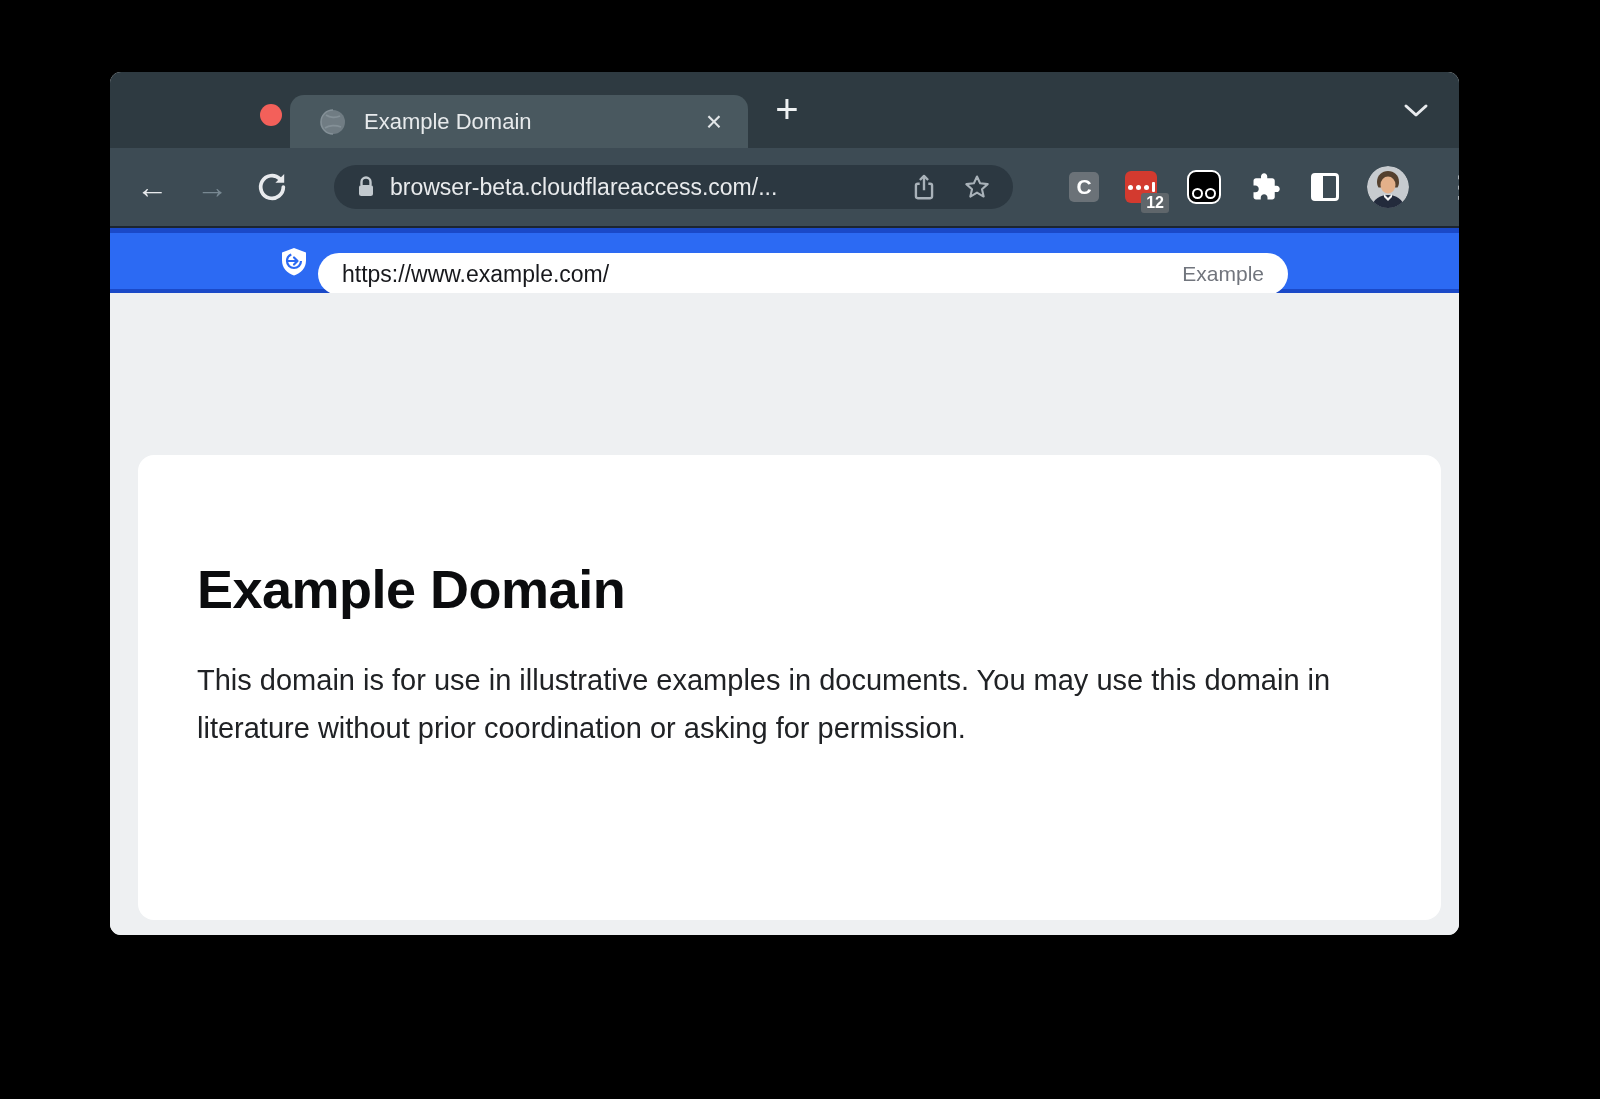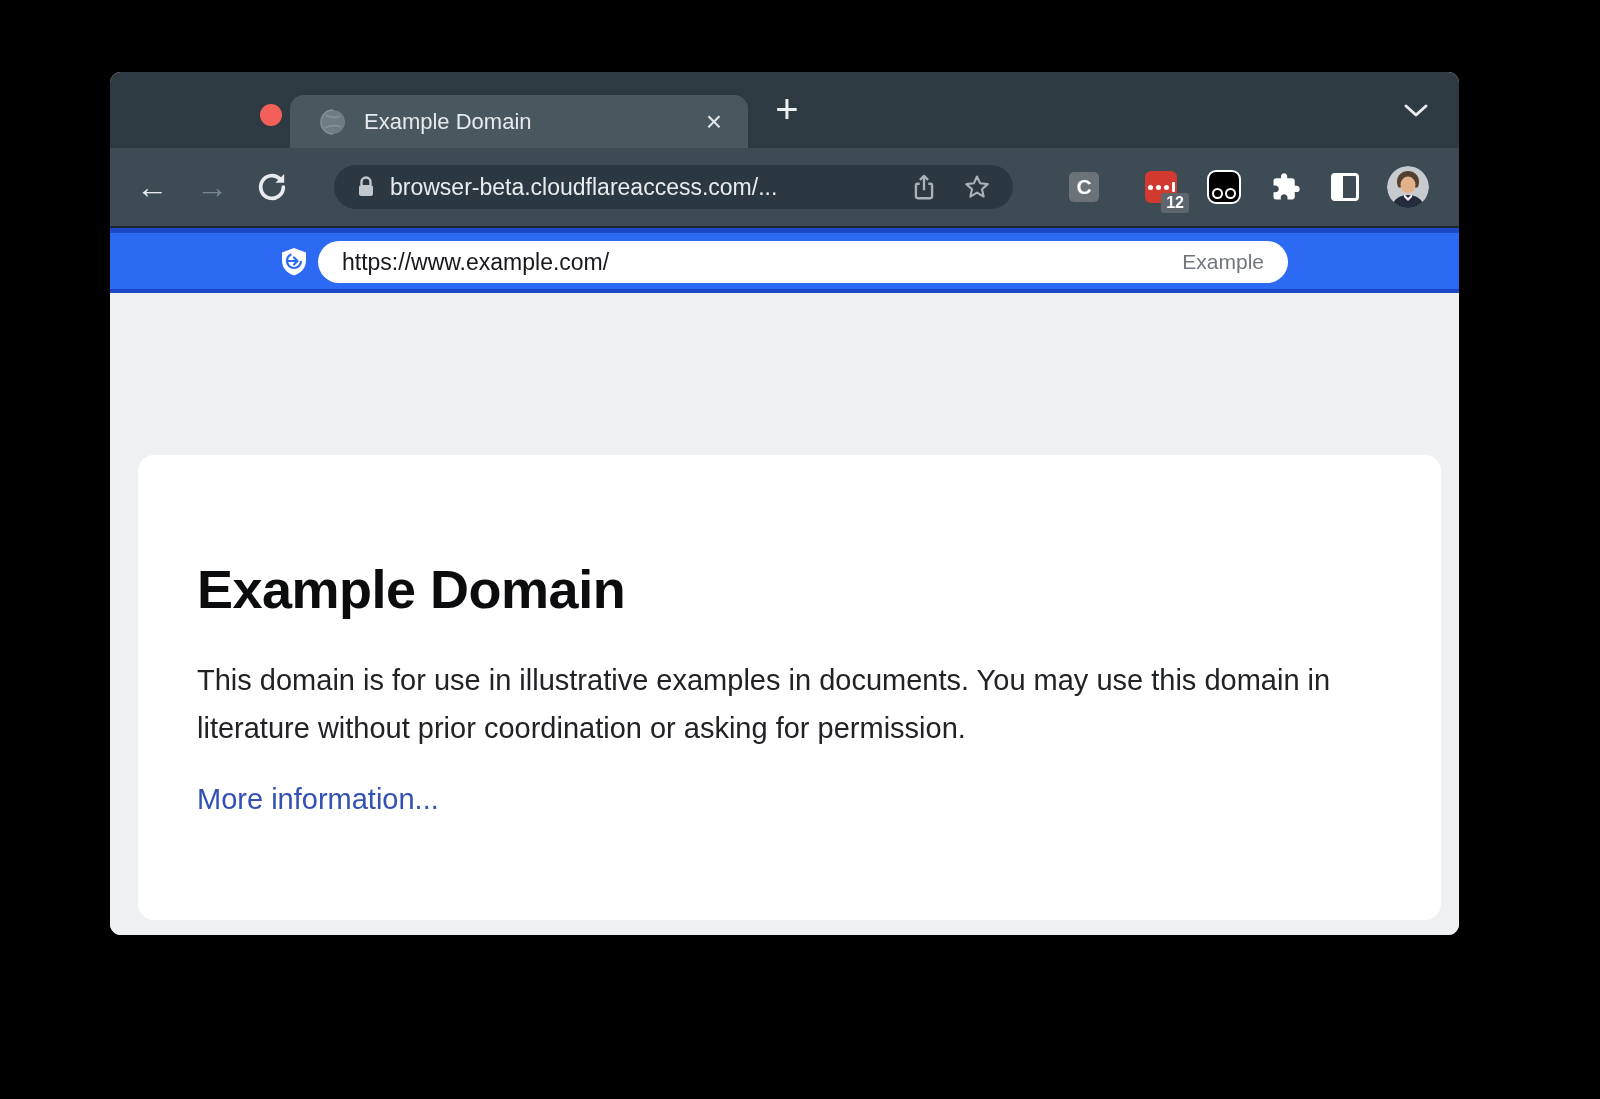--- a/index.html
+++ b/index.html
@@ -44,21 +44,21 @@
     margin-left:24px; width:679px; height:44px; background:#2c3841; border-radius:22px;
     display:flex; align-items:center; padding:0 22px; flex:none;
   }
   .omnibox .url { margin-left:14px; font-size:23px; font-weight:500; color:#e9ebed; white-space:nowrap; }
   .omnibox .spacer { flex:1; }
   .omnibox svg.trail { margin-left:26px; flex:none; }
 
   .extrow { display:flex; align-items:center; margin-left:56px; flex:none; }
   .ext-c { width:30px; height:30px; background:#6b7278; border-radius:5px; color:#fff;
     font-size:21px; font-weight:bold; display:flex; align-items:center; justify-content:center; }
-  .ext-red { position:relative; margin-left:46px; width:32px; height:32px; background:#d33a2f; border-radius:6px;
+  .ext-red { position:relative; margin-left:26px; width:32px; height:32px; background:#d33a2f; border-radius:6px;
     display:flex; align-items:center; justify-content:center; gap:3px; }
   .ext-red .d { width:5px; height:5px; border-radius:50%; background:#fff; }
   .ext-red .bar { width:3px; height:10px; background:#fff; border-radius:1px; }
   .ext-red .badge { position:absolute; right:-12px; bottom:-10px; background:#5f666b; color:#fff;
     font-size:16px; font-weight:bold; padding:1px 5px; border-radius:3px; }
   .ext-black { margin-left:30px; width:34px; height:34px; background:#000; border:2px solid #fff; border-radius:9px;
     display:flex; align-items:flex-end; justify-content:center; gap:2px; padding-bottom:3px; }
   .ext-black .ring { width:11px; height:11px; border:2.5px solid #fff; border-radius:50%; background:#000; }
   .ext-puzzle { margin-left:30px; }
   .ext-panel { margin-left:30px; width:28px; height:28px; border:3px solid #fff; border-radius:4px; }
@@ -66,21 +66,21 @@
   .avatar { margin-left:28px; width:42px; height:42px; border-radius:50%; overflow:hidden; flex:none; }
   .kebab { margin-left:36px; font-size:30px; color:#e8eaed; line-height:1; }
 
   
   .banner {
     height:65px; flex:none; background:#2c6af3; position:relative;
     border-top:5px solid #1a49c8; border-bottom:4px solid #1a49c8;
   }
   .banner .shield { position:absolute; left:170px; top:14px; }
   .iso-pill {
-    position:absolute; left:208px; top:8px; width:970px; height:42px; background:#fff;
+    position:absolute; left:208px; top:20px; width:970px; height:42px; background:#fff;
     border-radius:21px; display:flex; align-items:center; padding:0 24px;
   }
   .iso-pill input {
     border:none; outline:none; background:transparent; flex:1;
     font-family:"Liberation Sans", sans-serif; font-size:23px; color:#17181c;
   }
   .iso-pill .minimize { font-size:21px; color:#71757d; white-space:nowrap; }
 
   
   .page { flex:1; position:relative; background:#eef0f2; }
@@ -192,17 +192,16 @@
     <div class="iso-pill">
       <input type="text" value="https://www.example.com/" style="">
       <span class="minimize">Example</span>
     </div>
   </div>
 
   <div class="page">
     <div class="card">
       <h1>Example Domain</h1>
       <p>This domain is for use in illustrative examples in documents. You may use this domain in literature without prior coordination or asking for permission.</p>
-      <a href="#">More information...</a>
     </div>
   </div>
 
 </div>
 
 </body></html>

